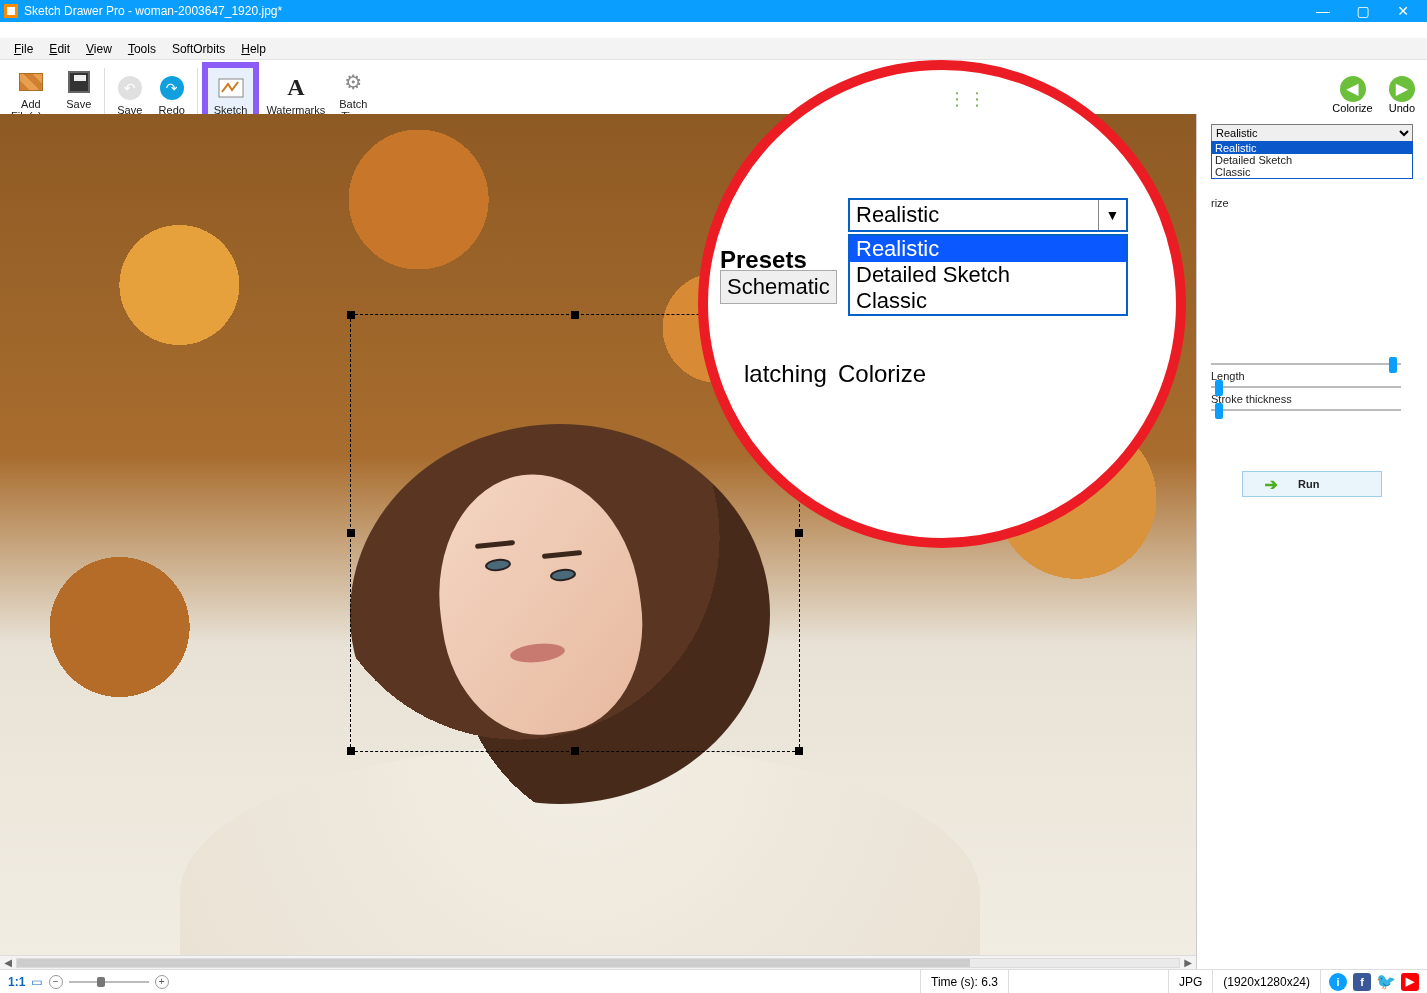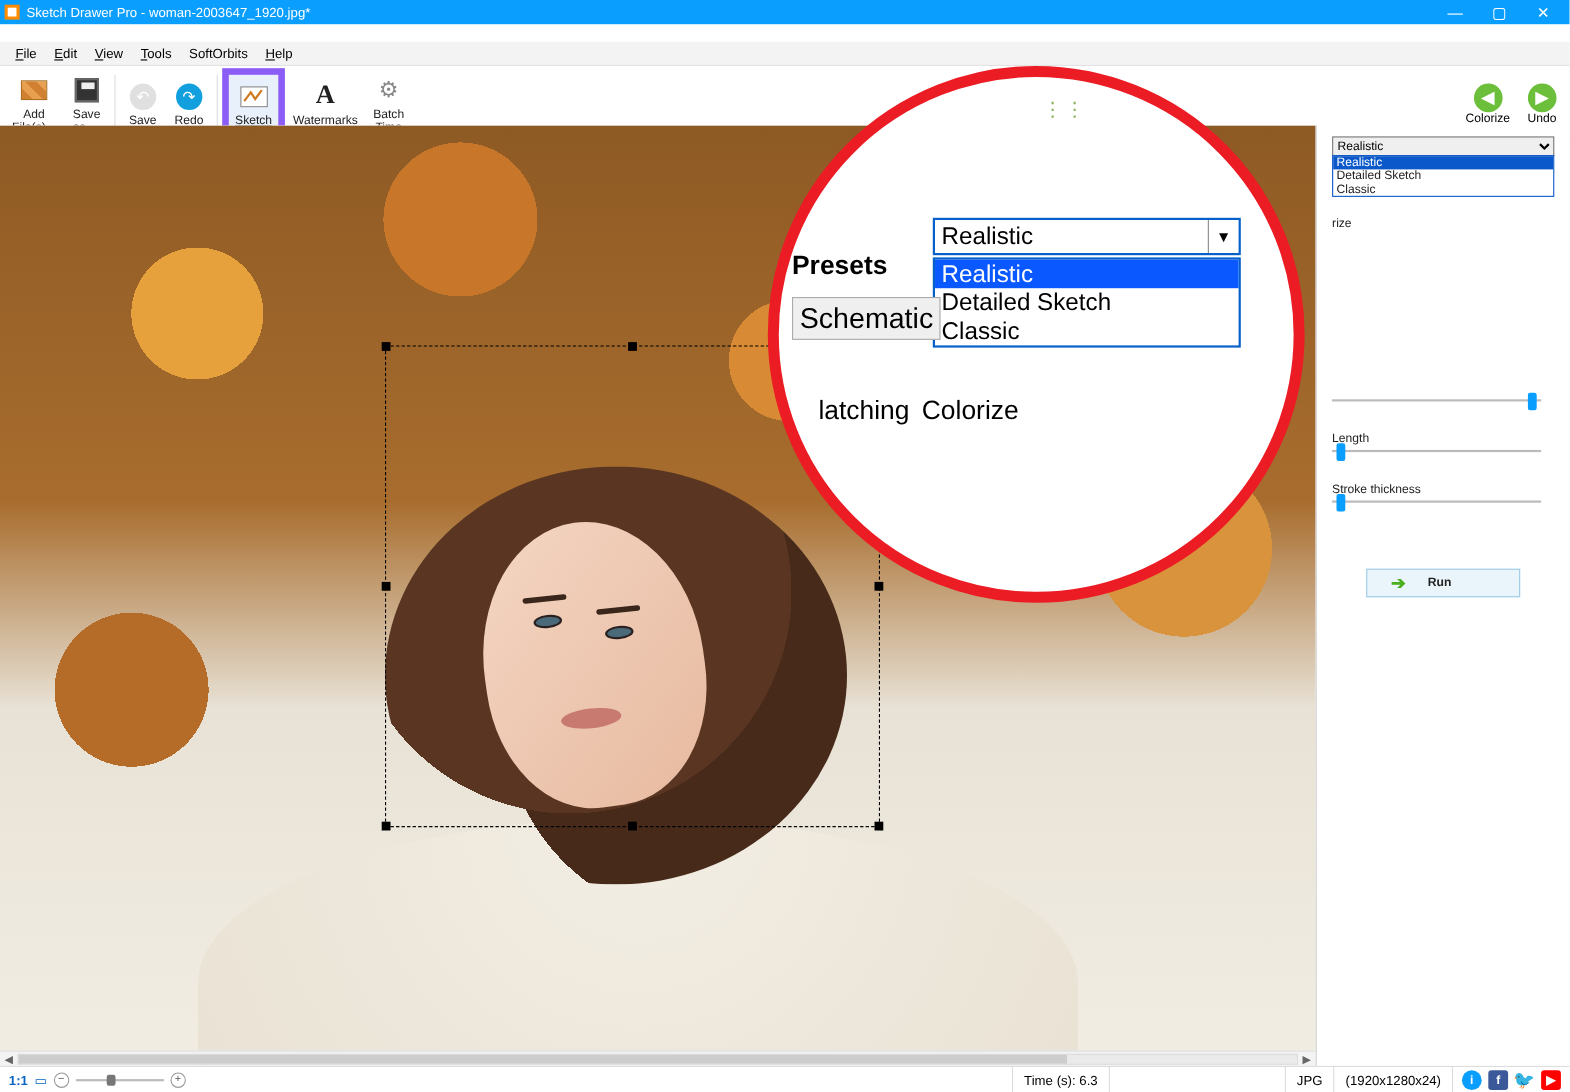--- a/index.html
+++ b/index.html
@@ -67,39 +67,39 @@
   .handle.ml{left:-4px;top:calc(50% - 4px)}.handle.mr{right:-4px;top:calc(50% - 4px)}
   .handle.bl{left:-4px;bottom:-4px}.handle.bm{left:calc(50% - 4px);bottom:-4px}.handle.br{right:-4px;bottom:-4px}
 
   
   .side-panel { width: 230px; background: #fff; padding: 10px 14px; font-size: 11px; color:#222; display:flex; flex-direction:column; }
   .side-panel select.preset { width: 100%; height: 18px; font-size: 11px; border:1px solid #7a7a7a; }
   .dd-open{ border:1px solid #0a58ca; margin-top:-1px; }
   .dd-open div{ padding:0 3px; font-size:11px; }
   .dd-open .hi{ background:#0a58ca; color:#fff; }
   .side-panel .sec-label{ margin-top:4px; }
-  .slider-row{ margin-top:28px; }
+  .slider-row{ margin-top:5px; }
   .slider-track{ height:2px; background:#bbb; position:relative; margin-top:4px; width:190px;}
   .slider-thumb{ position:absolute; top:-6px; width:8px; height:16px; background:#0a9eff; border-radius:2px; }
   .run-btn{ margin-top:60px; width:140px; height:26px; align-self:center; border:1px solid #9ecbe6; background:#e9f4fb; display:flex; align-items:center; justify-content:center; gap:20px; font-weight:bold; font-size:11px;}
   .run-btn .arrow{ color:#4caf20; font-size:16px; margin-left:-40px;}
 
   
   .zoom-circle{ position:absolute; width:488px; height:488px; left:698px; top:60px; border-radius:50%; border:10px solid #ec1c24; background:#fff; overflow:hidden; }
   .zoom-inner{ position:absolute; inset:0; padding:60px 30px 0 0; }
   .zoom-inner .dots{ position:absolute; top:18px; left:240px; color:#88b060; font-size:18px; letter-spacing:2px;}
   .big-combo{ position:absolute; top:128px; left:140px; width:280px; height:34px; border:2px solid #0660c9; display:flex; align-items:center; background:#fff; }
   .big-combo .val{ flex:1; padding:0 6px; font-size:22px; }
   .big-combo .btn{ width:28px; height:100%; border-left:1px solid #888; display:flex; align-items:center; justify-content:center; font-size:14px;}
   .big-listbox{ position:absolute; top:164px; left:140px; width:280px; border:2px solid #0660c9; background:#fff; }
   .big-listbox div{ font-size:22px; padding:0 6px; }
   .big-listbox .hi{ background:#0a58ff; color:#fff; }
   .z-label{ position:absolute; font-size:24px; }
-  .z-presets{ top:158px; left:12px; font-weight:bold; }
-  .z-schematic{ top:200px; left:12px; border:1px solid #aaa; background:#efefef; padding:3px 6px; font-size:26px;}
+  .z-presets{ top:176px; left:12px; font-weight:bold; }
+  .z-schematic{ top:200px; left:12px; border:1px solid #aaa; background:#efefef; padding:3px 6px; font-size:22px;}
   .z-hatching{ top:290px; left:36px; }
   .z-colorize{ top:290px; left:130px; }
   .canvas-hscroll{ position:absolute; left:0; bottom:0; right:0; height:14px; background:#f3f3f3; border-top:1px solid #dcdcdc; display:flex; align-items:center;}
   .canvas-hscroll .arrow{ width:16px; text-align:center; color:#666; font-size:10px;}
   .canvas-hscroll .track{ flex:1; height:10px; background:#eaeaea; position:relative; border:1px solid #dcdcdc;}
   .canvas-hscroll .thumb{ position:absolute; left:0; top:0; bottom:0; width:82%; background:#cdcdcd; }
 
   
   .statusbar{ position:absolute; left:0; right:0; bottom:0; height:24px; background:#fff; border-top:1px solid #ddd; display:flex; align-items:center; font-size:12px; }
   .statusbar .cell{ padding:0 10px; border-left:1px solid #ddd; height:100%; display:flex; align-items:center;}

